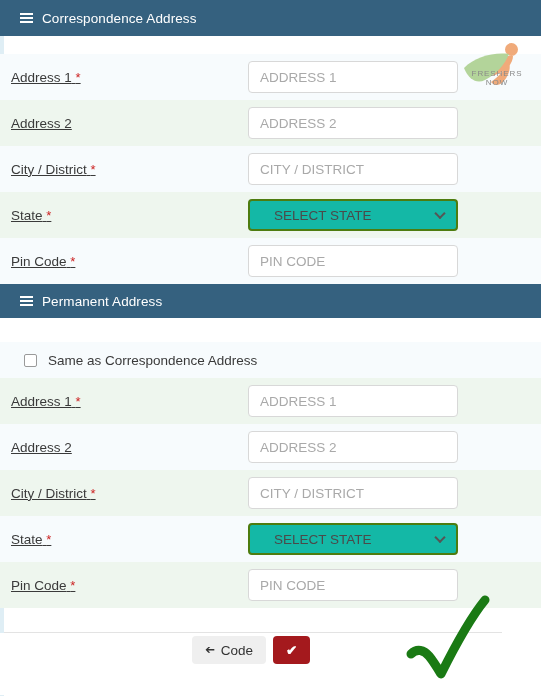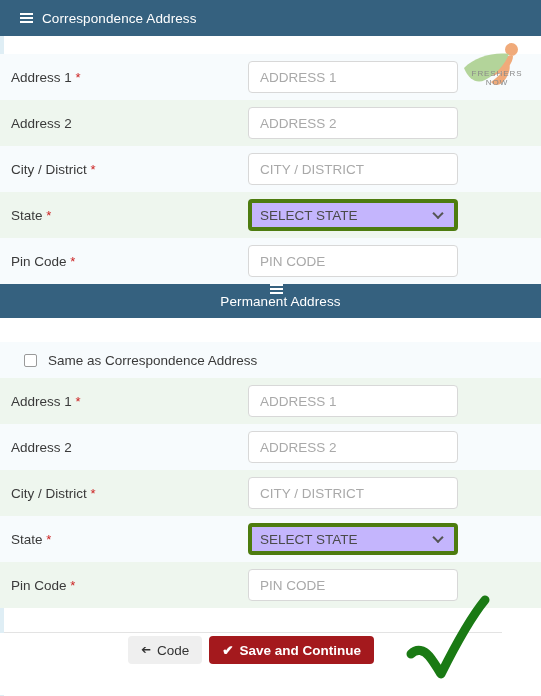--- a/index.html
+++ b/index.html
@@ -23,21 +23,21 @@
   }
 
   
   .section-header {
     height: 36px;
     background: #35617f;
     display: flex; align-items: center;
     padding-left: 20px;
     color: #ffffff;
   }
-  .section-header.second { height: 34px; flex-direction: column; }
+  .section-header.second { height: 34px; }
   .hamburger {
     display: inline-block; width: 13px; height: 10px;
     position: relative; margin-right: 9px; flex: none;
   }
   .hamburger i {
     position: absolute; left: 0; width: 13px; height: 2px;
     background: #ffffff; display: block;
   }
   .hamburger i:nth-child(1) { top: 0; }
   .hamburger i:nth-child(2) { top: 4px; }
@@ -54,41 +54,42 @@
     display: flex; align-items: center;
     padding-left: 10px;
     position: relative;
   }
   .row.blue  { background: #f7fbfd; }
   .row.green { background: #eef6ee; }
   .row-label {
     width: 238px; flex: none;
     font-size: 13.5px; color: #3a3a3a;
     padding-left: 1px;
+    text-decoration: underline;
   }
   .req { color: #cc2222; font-size: 13px; }
 
   .field-wrap { flex: none; }
   .txt {
     width: 210px; height: 32px;
     border: 1px solid #d8d8d8; border-radius: 4px;
     background: #ffffff;
     font-family: "Liberation Sans", sans-serif;
     font-size: 13.5px; color: #333;
     padding: 0 11px;
     outline: none;
   }
   .txt::placeholder { color: #a9a9a9; }
   .sel {
     width: 210px; height: 32px;
-    border: 4px solid #4d7c0f; border-radius: 4px;
-    background: #c4b5fd;
+    border: 2px solid #4d7c0f; border-radius: 4px;
+    background: #14b8a6;
     font-family: "Liberation Sans", sans-serif;
     font-size: 13.5px; color: #4a4a4a;
-    padding: 0 8px;
+    padding: 0 24px;
     position: relative;
     display: flex; align-items: center;
     cursor: pointer;
   }
   .sel .chev {
     position: absolute; right: 12px; top: 50%;
     width: 8px; height: 8px;
     border-right: 2px solid #555; border-bottom: 2px solid #555;
     transform: translateY(-70%) rotate(45deg);
   }
@@ -263,21 +264,20 @@
   <div class="footer-gap"></div>
   <div class="divider"></div>
   <div class="footer">
     <div class="btn-bar">
       <button class="btn btn-back">
         <span style="display: inline-block; transform: rotate(180deg); font-size: 12px;">➔</span>
         <span>Code</span>
       </button>
       <button class="btn btn-save">
         <span>✔</span>
-        <span>Save and Continue</span>
       </button>
     </div>
   </div>
 
   <div class="annot">
     <svg width="95" height="100" viewBox="0 0 95 100">
       <path d="M6 62 C12 56 19 58 24 64 C29 70 33 77 36 82 C46 62 62 30 80 8" stroke="#1a7a14" stroke-width="9" fill="none" stroke-linecap="round" stroke-linejoin="round"></path>
     </svg>
   </div>
 

